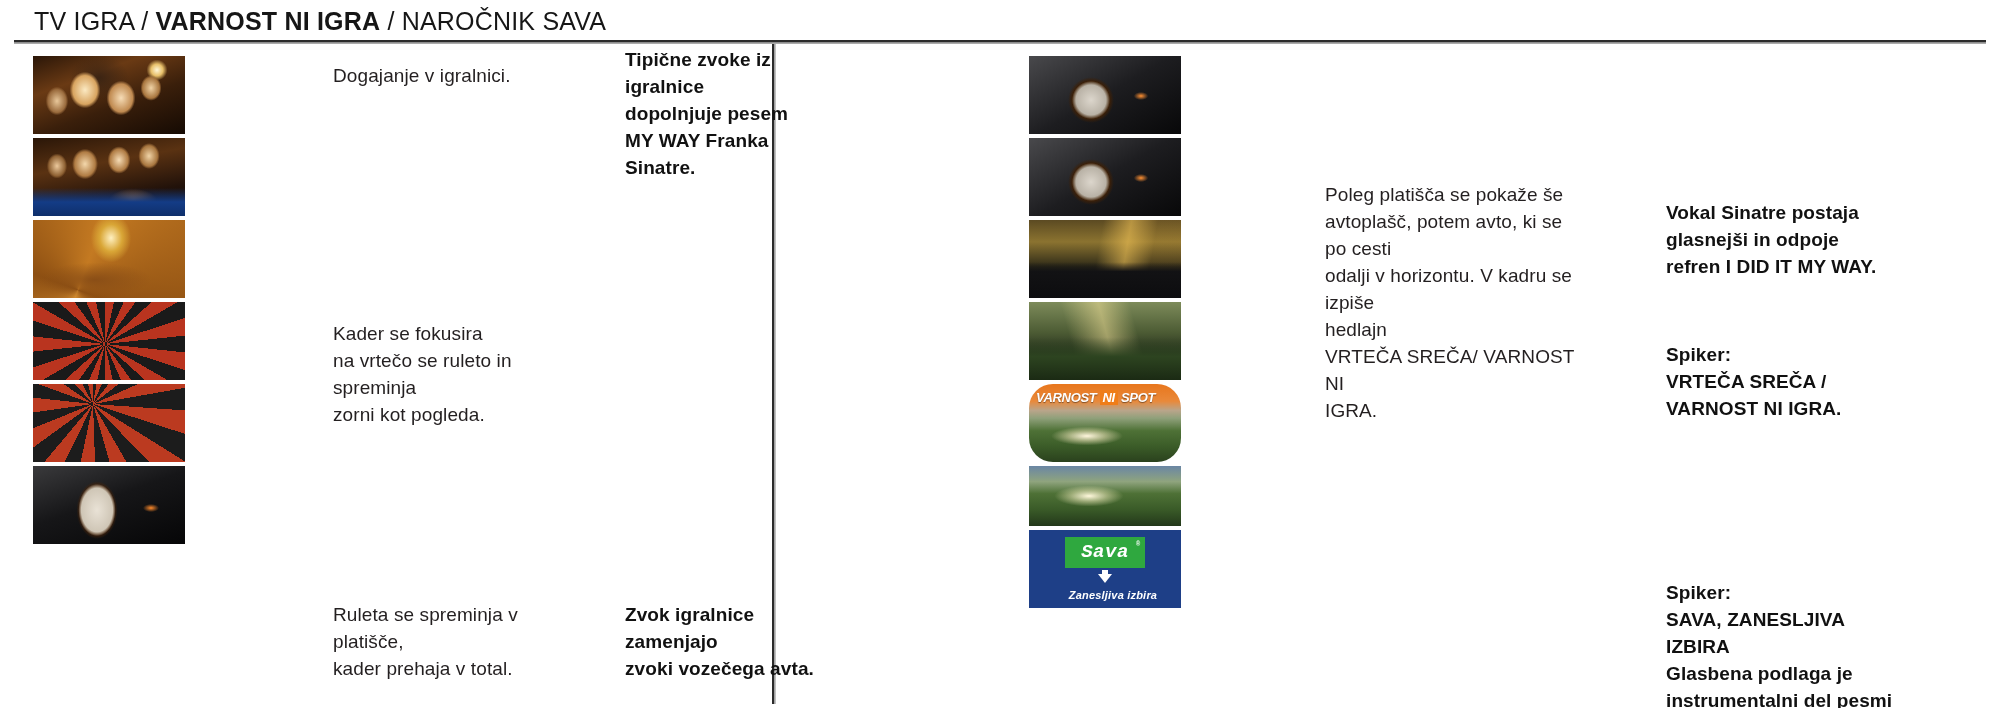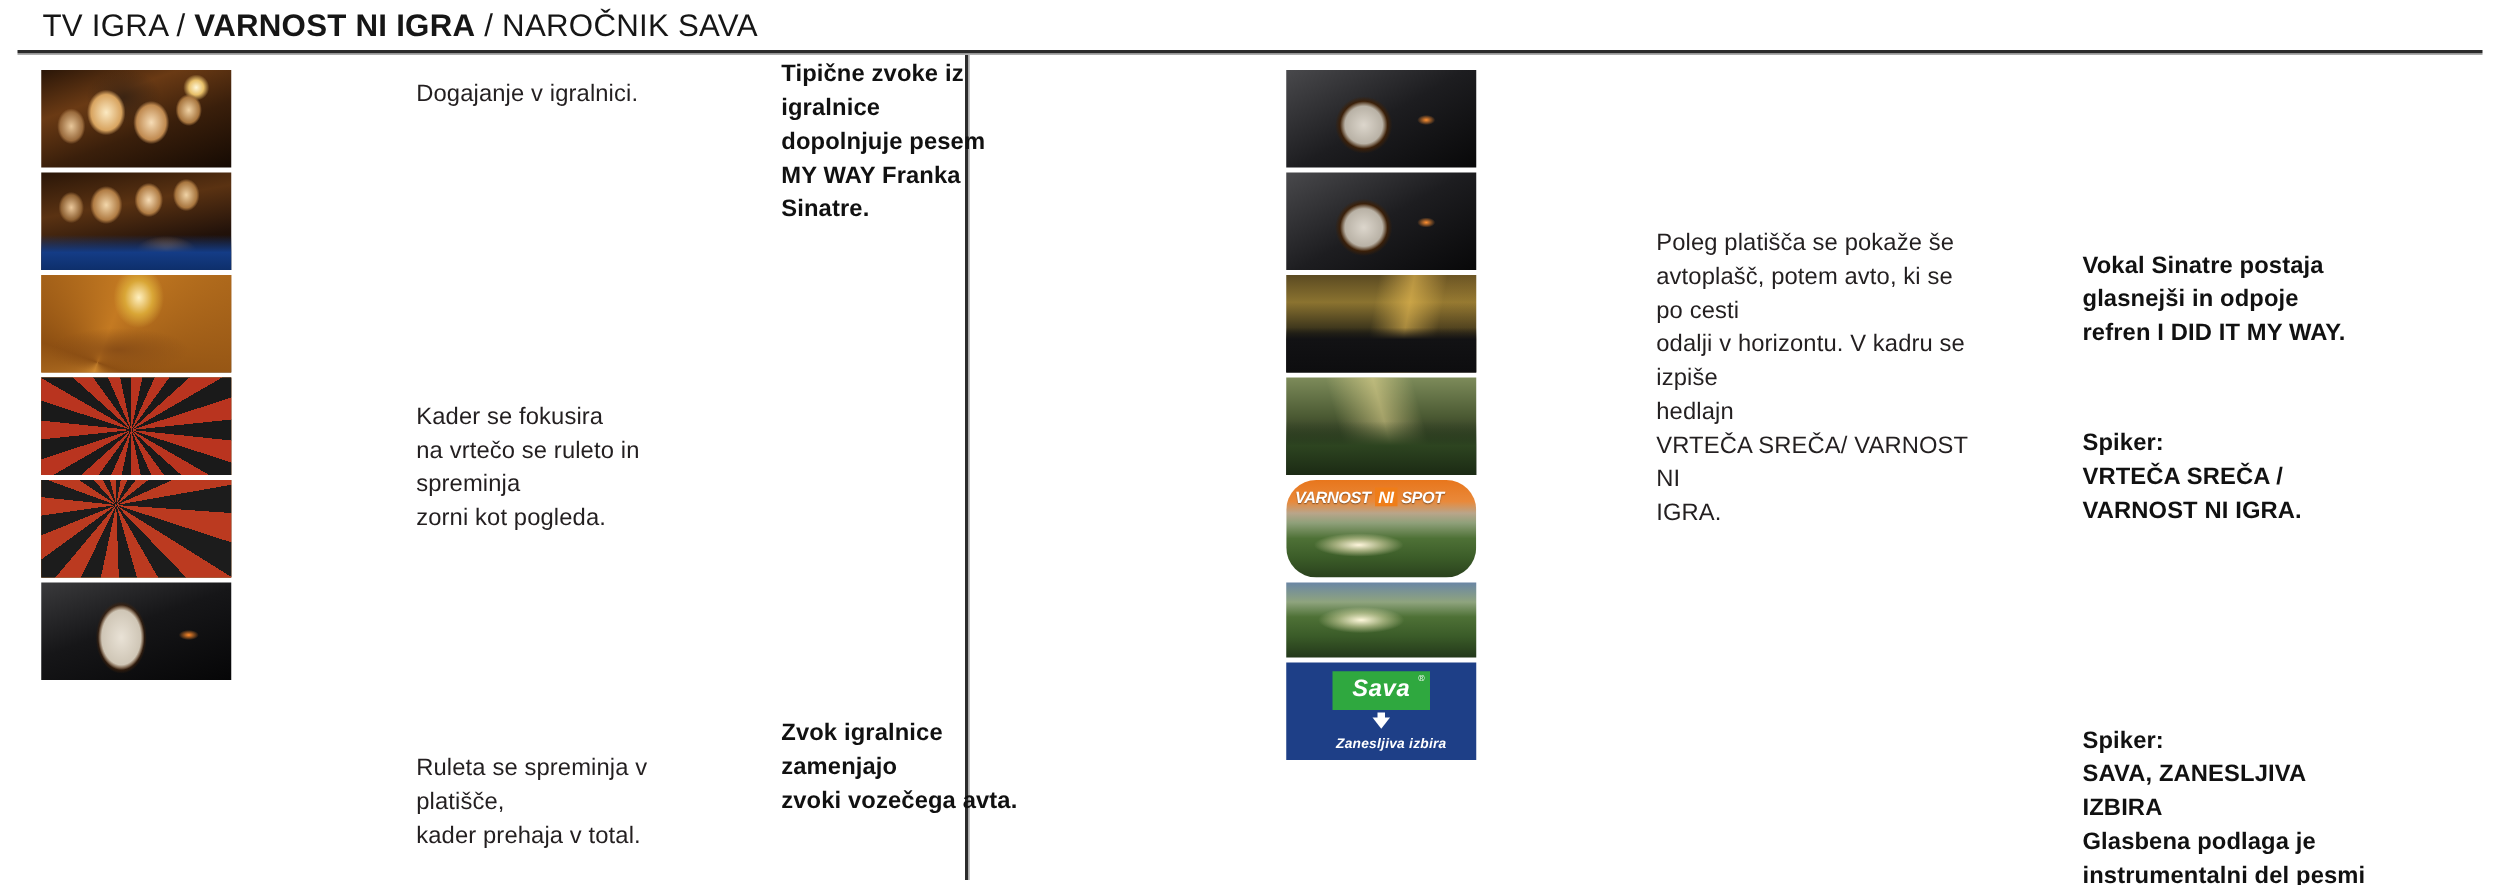--- a/index.html
+++ b/index.html
@@ -195,20 +195,21 @@
   }
   .sava-logo {
     background: #2fa83f;
     color: #ffffff;
     font-style: italic;
     font-weight: 700;
     font-size: 19px;
     letter-spacing: 0.5px;
     padding: 4px 16px 5px 16px;
     position: relative;
+    font-family: Liberation Mono, monospace;
   }
   .sava-logo .reg {
     position: absolute;
     right: 4px; top: 3px;
     font-size: 7px;
     font-style: normal;
     font-weight: 400;
   }
   .sava-arrow {
     width: 0; height: 0;
@@ -263,21 +264,21 @@
 na vrtečo se ruleto in spreminja
 zorni kot pogleda.</div>
 
   <div class="txt" style="left:333px; top:602px; width:250px;">Ruleta se spreminja v platišče,
 kader prehaja v total.</div>
 
   <div class="txt bold" style="left:625px; top:47px; width:215px;">Tipične zvoke iz igralnice
 dopolnjuje pesem
 MY WAY Franka Sinatre.</div>
 
-  <div class="txt bold" style="left:625px; top:574px; width:215px;">Zvok igralnice zamenjajo
+  <div class="txt bold" style="left:625px; top:602px; width:215px;">Zvok igralnice zamenjajo
 zvoki vozečega avta.</div>
 
   <div class="frame pic-tyre" style="left:1029px; top:56px; width:152px; height:78px;"></div>
 
   <div class="frame pic-tyre" style="left:1029px; top:138px; width:152px; height:78px;"></div>
 
   <div class="frame pic-carroad" style="left:1029px; top:220px; width:152px; height:78px;"></div>
 
   <div class="frame pic-carroad2" style="left:1029px; top:302px; width:152px; height:78px;"></div>
 

